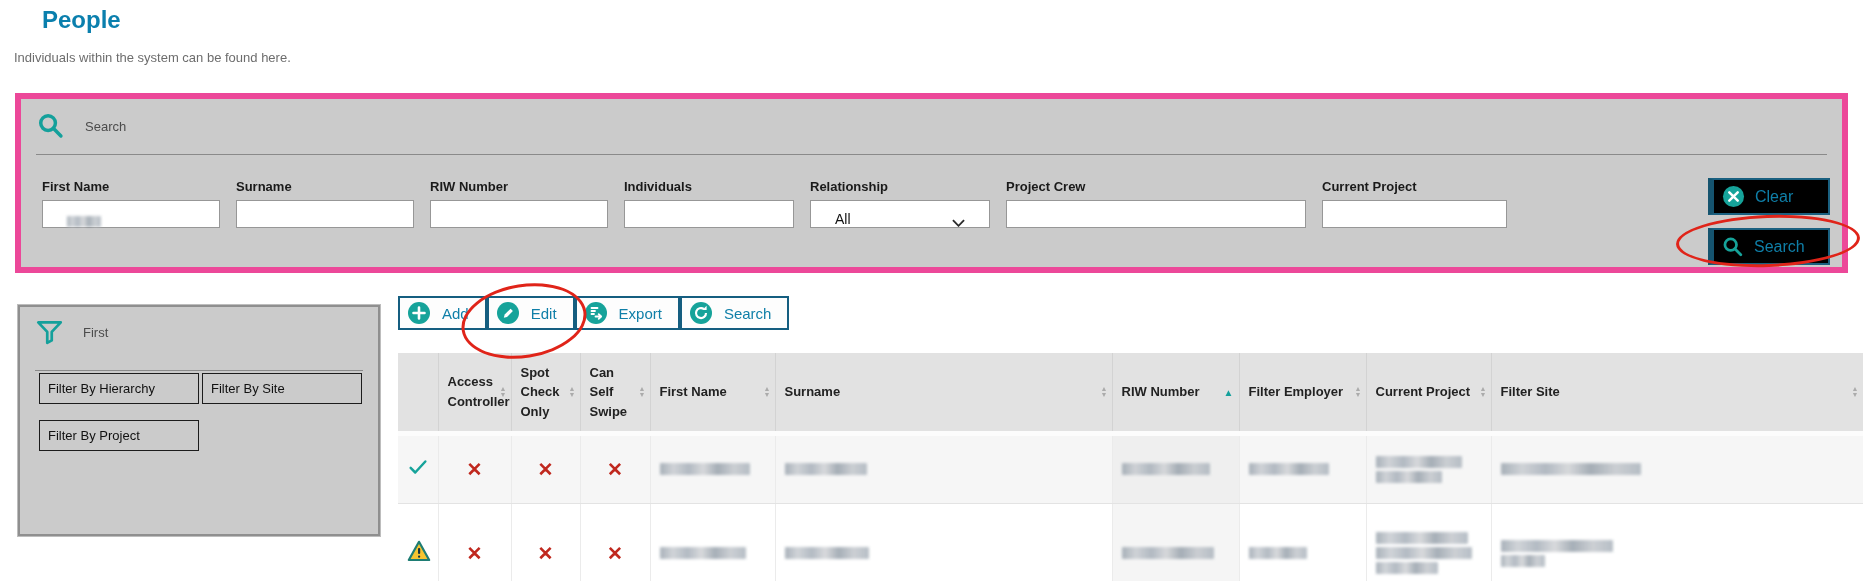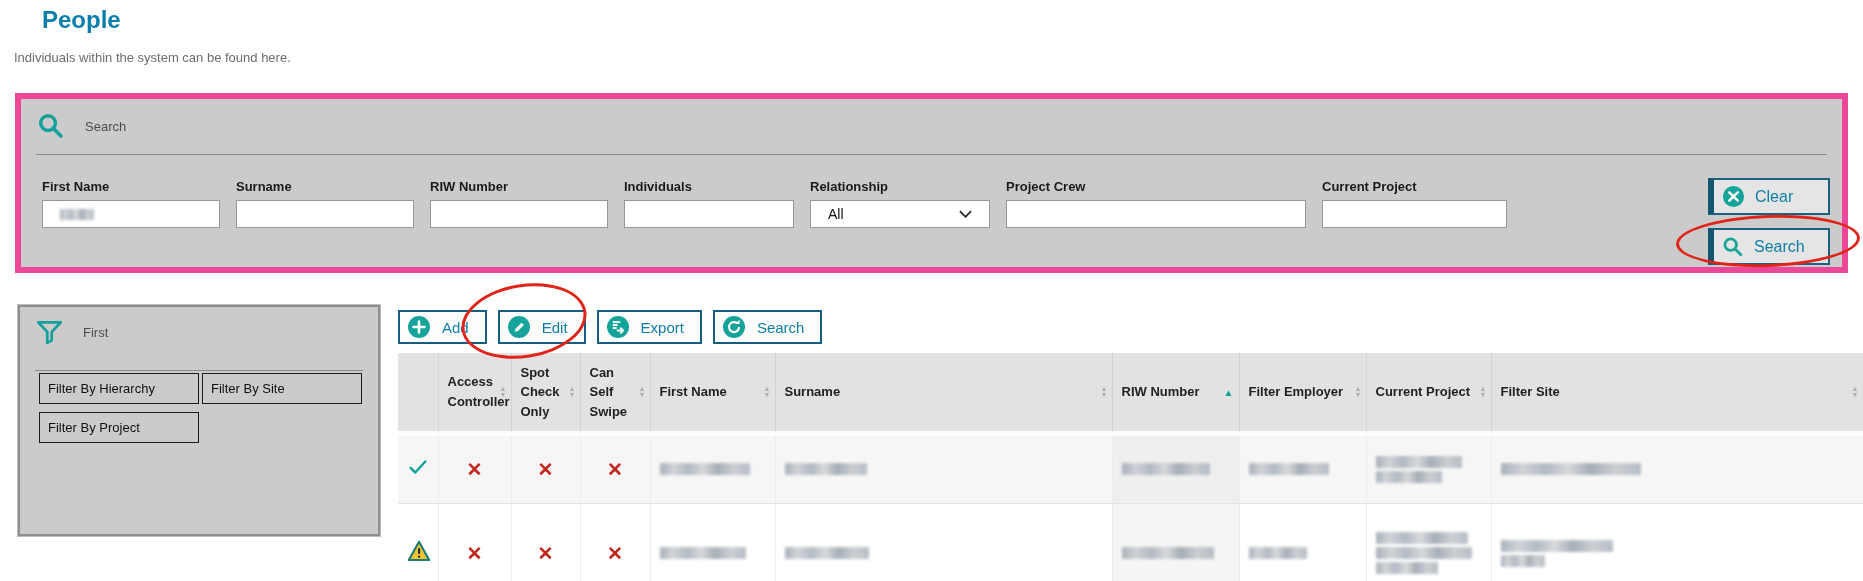--- a/index.html
+++ b/index.html
@@ -19,36 +19,36 @@
   .panel-head { position:absolute; left:16px; top:13px; display:flex; align-items:center; gap:20px; }
   .panel-head .panel-title { font-size:13px; color:#4c4c4c; }
   .panel-divider { position:absolute; left:15px; right:15px; height:1px; background:#8a8a8a; }
   .search-panel .panel-divider { top:55px; }
   .filter-panel .panel-divider { top:63px; }
 
   
   .fields-row { position:absolute; left:21px; top:80px; display:flex; gap:16px; }
   .field { display:flex; flex-direction:column; }
   .field > label { font-size:13px; font-weight:bold; color:#1a1a1a; margin-bottom:6px; }
-  .inputbox { height:28px; background:#fff; border:1px solid #979797; display:flex; align-items:center; padding:0 17px; font-size:14px; color:#111; }
+  .inputbox { height:28px; background:#fff; border:1px solid #979797; display:flex; align-items:flex-end; padding:0 24px; font-size:14px; color:#111; }
   .selectbox { justify-content:space-between; }
 
   .search-actions { position:absolute; right:12px; top:79px; display:flex; flex-direction:column; gap:13px; }
-  .action-btn { width:122px; height:37px; display:flex; align-items:center; background:#e5e5e5;
+  .action-btn { width:122px; height:37px; display:flex; align-items:center; background:#000000;
     border:2px solid #1a6080; border-left:6px solid #15546f; cursor:pointer; }
   .action-btn .btn-icon { margin:0 10px 0 8px; display:flex; }
   .action-btn .btn-label { font-size:16px; color:#0f7fa8; }
 
   
-  .filter-grid { position:absolute; left:19px; top:66px; display:grid; grid-template-columns:160px 160px; gap:8px 3px; }
+  .filter-grid { position:absolute; left:19px; top:66px; display:grid; grid-template-columns:160px 160px; gap:16px 3px; }
   .filter-btn { height:31px; background:#cbcbcb; border:1px solid #1c1c1c; font-family:inherit;
     font-size:13px; color:#111; text-align:left; padding:0 8px; cursor:pointer; }
 
   
-  .toolbar { position:absolute; left:398px; top:310px; display:flex; gap:11px; }
+  .toolbar { position:absolute; left:398px; top:296px; display:flex; }
   .tool-btn { height:34px; display:flex; align-items:center; background:#fdfdfd; border:2px solid #155e80;
     padding:0 16px 0 7px; cursor:pointer; }
   .tool-btn .btn-icon { display:flex; margin-right:11px; }
   .tool-btn .btn-label { font-size:15px; color:#0f7fa8; }
 
   
   table.grid { position:absolute; left:398px; top:353px; width:1465px; border-collapse:collapse; table-layout:fixed; }
   .grid th { height:80px; background:#e2e2e2; font-size:13px; font-weight:600; color:#222; text-align:left;
     vertical-align:middle; padding:6px 18px 6px 9px; position:relative; border-right:1px solid #d3d3d3;
     border-bottom:5px solid #fcfcfc; line-height:1.5; cursor:pointer; }

